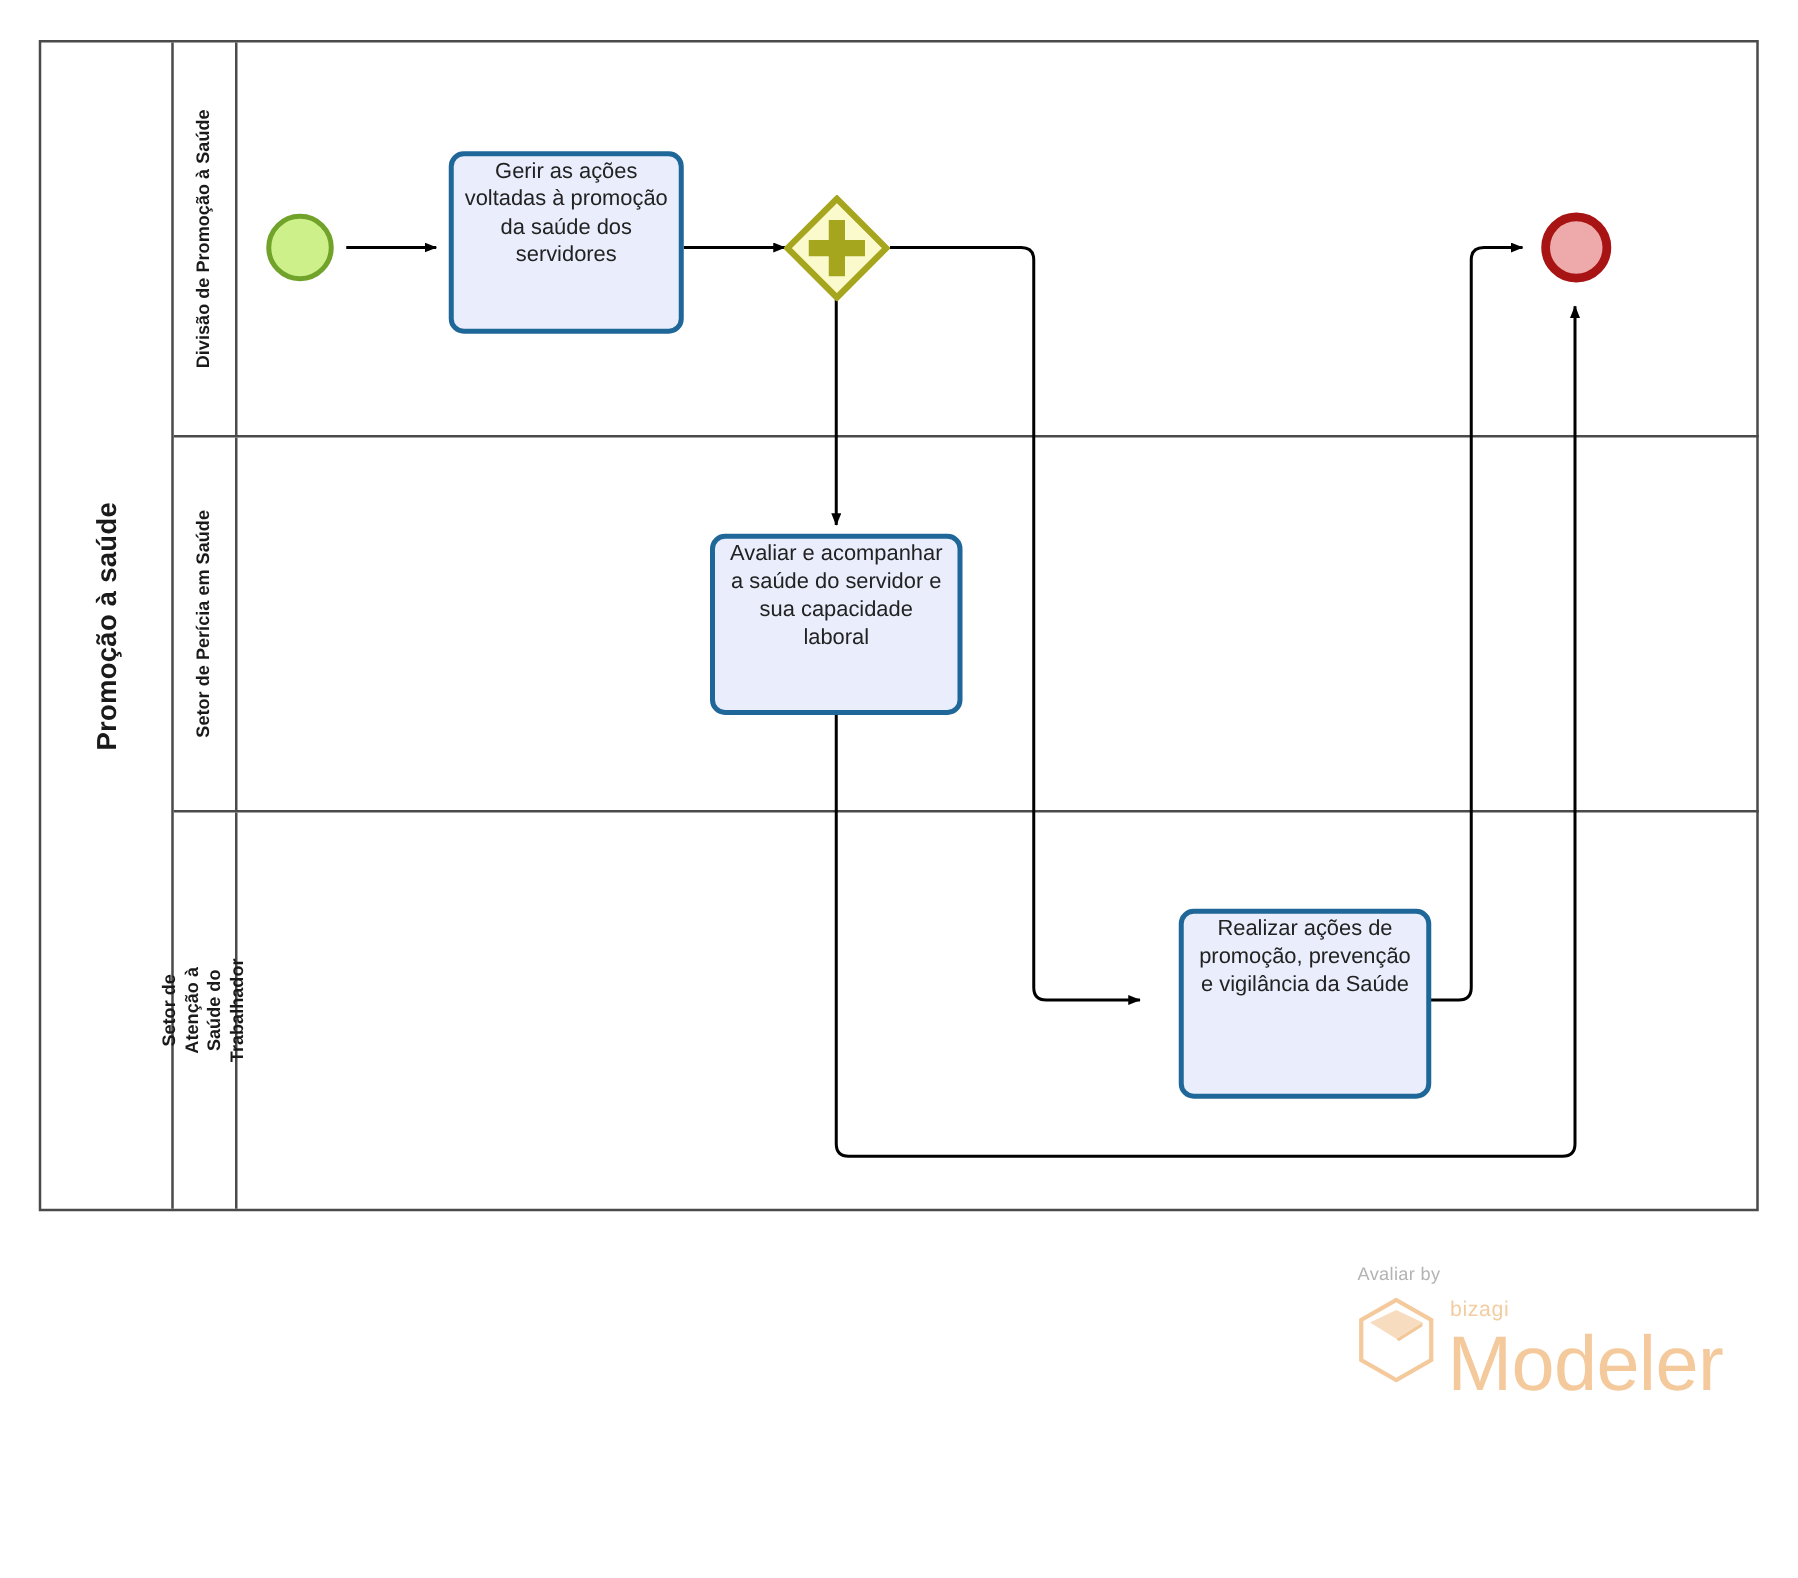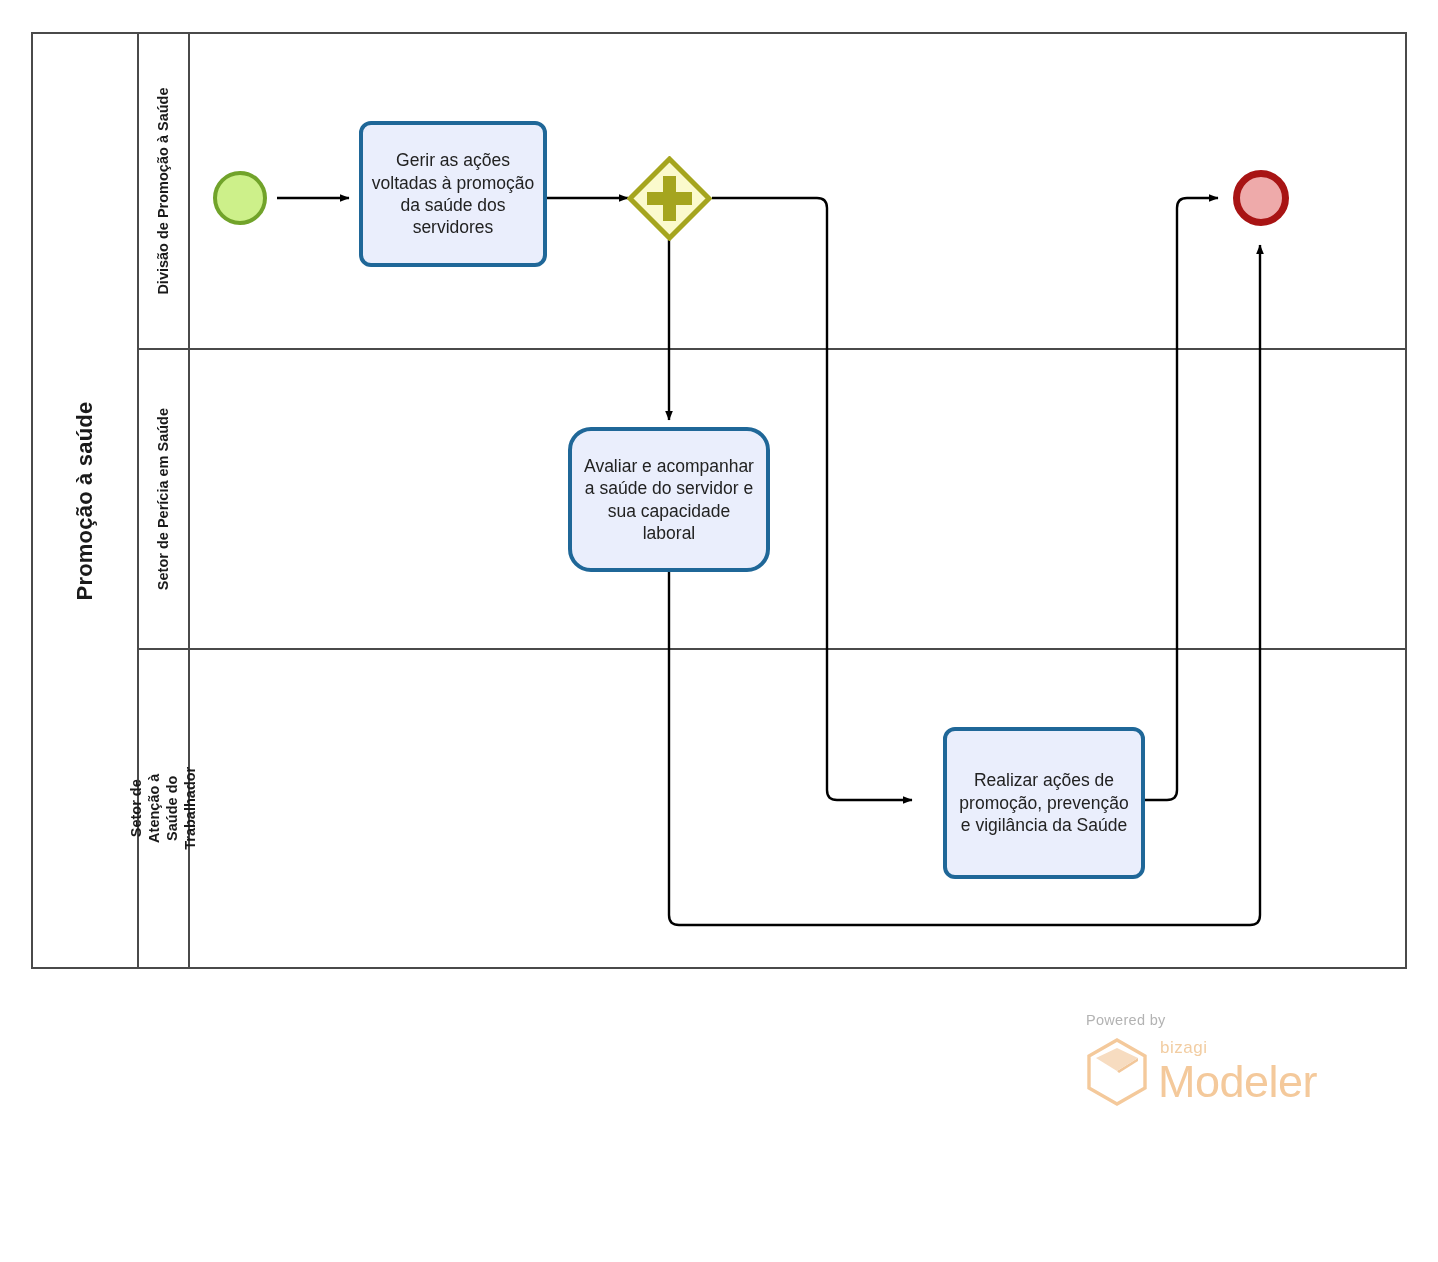--- a/index.html
+++ b/index.html
@@ -91,21 +91,20 @@
   .event-end {
     background: #eeaaaa;
     border: 7px solid #a81414;
   }
 
   .task {
     background: #eaeefc;
     border: 4px solid #1f6798;
     border-radius: 12px;
     display: flex;
-    align-items: center;
     justify-content: center;
     text-align: center;
     color: #222222;
     font-size: 17.5px;
     line-height: 1.28;
     padding: 0 8px;
   }
 
   .gateway-wrap { position: absolute; }
   .gateway-wrap svg { display: block; }
@@ -145,21 +144,21 @@
     left: 82px;
     top: 26px;
     font-size: 17px;
     color: #f2cda2;
     letter-spacing: 0.5px;
   }
   .logo-modeler {
     position: absolute;
     left: 80px;
     top: 44px;
-    font-size: 45px;
+    font-size: 62px;
     color: #f4c99b;
     letter-spacing: -0.5px;
   }
 </style>
 </head>
 <body>
 
 <div id="canvas">
 
   <div class="pool">
@@ -214,32 +213,32 @@
     <span>Gerir as ações voltadas à promoção da saúde dos servidores</span>
   </div>
 
   <div class="gateway-wrap" style="left:627px; top:156px; width:85px; height:85px;">
     <svg width="85" height="85" viewBox="0 0 85 85" xmlns="http://www.w3.org/2000/svg">
       <polygon points="42.5,3 82,42.5 42.5,82 3,42.5" fill="#fbfacd" stroke="#a5a51e" stroke-width="5"></polygon>
       <path d="M36,20 L49,20 L49,36 L65,36 L65,49 L49,49 L49,65 L36,65 L36,49 L20,49 L20,36 L36,36 Z" fill="#a5a51e"></path>
     </svg>
   </div>
 
-  <div class="node task" style="left:568px; top:427px; width:202px; height:145px;border-radius:23px;">
+  <div class="node task" style="left:568px; top:427px; width:202px; height:145px;">
     <span>Avaliar e acompanhar a saúde do servidor e sua capacidade laboral</span>
   </div>
 
   <div class="node task" style="left:919px; top:727px; width:202px; height:152px;margin-left:24px;">
     <span>Realizar ações de promoção, prevenção e vigilância da Saúde</span>
   </div>
 
   <div class="node event event-end" style="left:1233px; top:170px; width:56px; height:56px;"></div>
 
   <div class="logo">
-    <span class="logo-powered">Powered by</span>
+    <span class="logo-powered">Avaliar by</span>
 
     <svg class="logo-mark" viewBox="0 0 62 68" xmlns="http://www.w3.org/2000/svg">
       <polygon points="31,2 59,18 59,50 31,66 3,50 3,18" fill="none" stroke="#f4c99b" stroke-width="3.4"></polygon>
       <path d="M10,20 L31,33 L52,20 L31,10 Z" fill="#f7dcc0"></path>
       <path d="M31,33 L31,58 L52,20 Z" fill="#ffffff"></path>
       <path d="M31,33 L52,20 L52,23 L33,35 Z" fill="#f2c79a"></path>
     </svg>
 
     <span class="logo-bizagi">bizagi</span>
     <span class="logo-modeler">Modeler</span>

